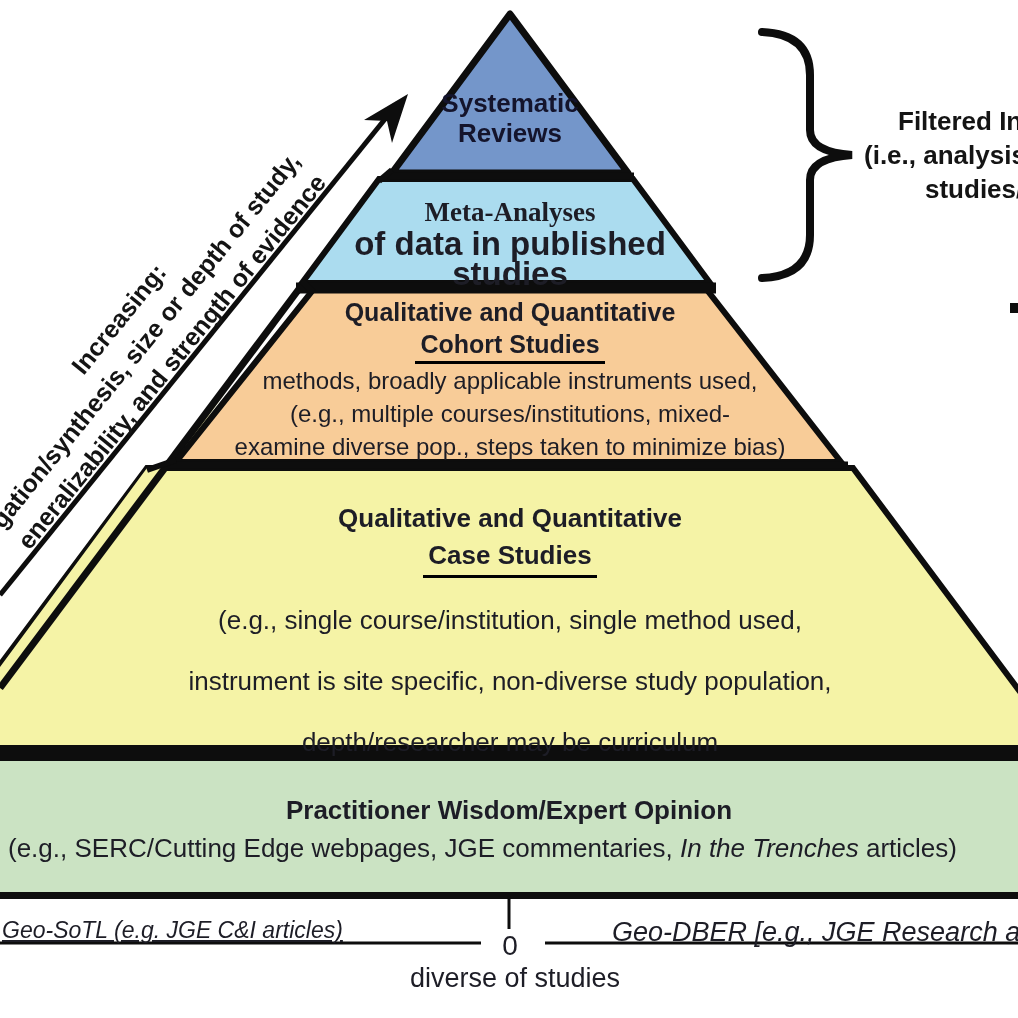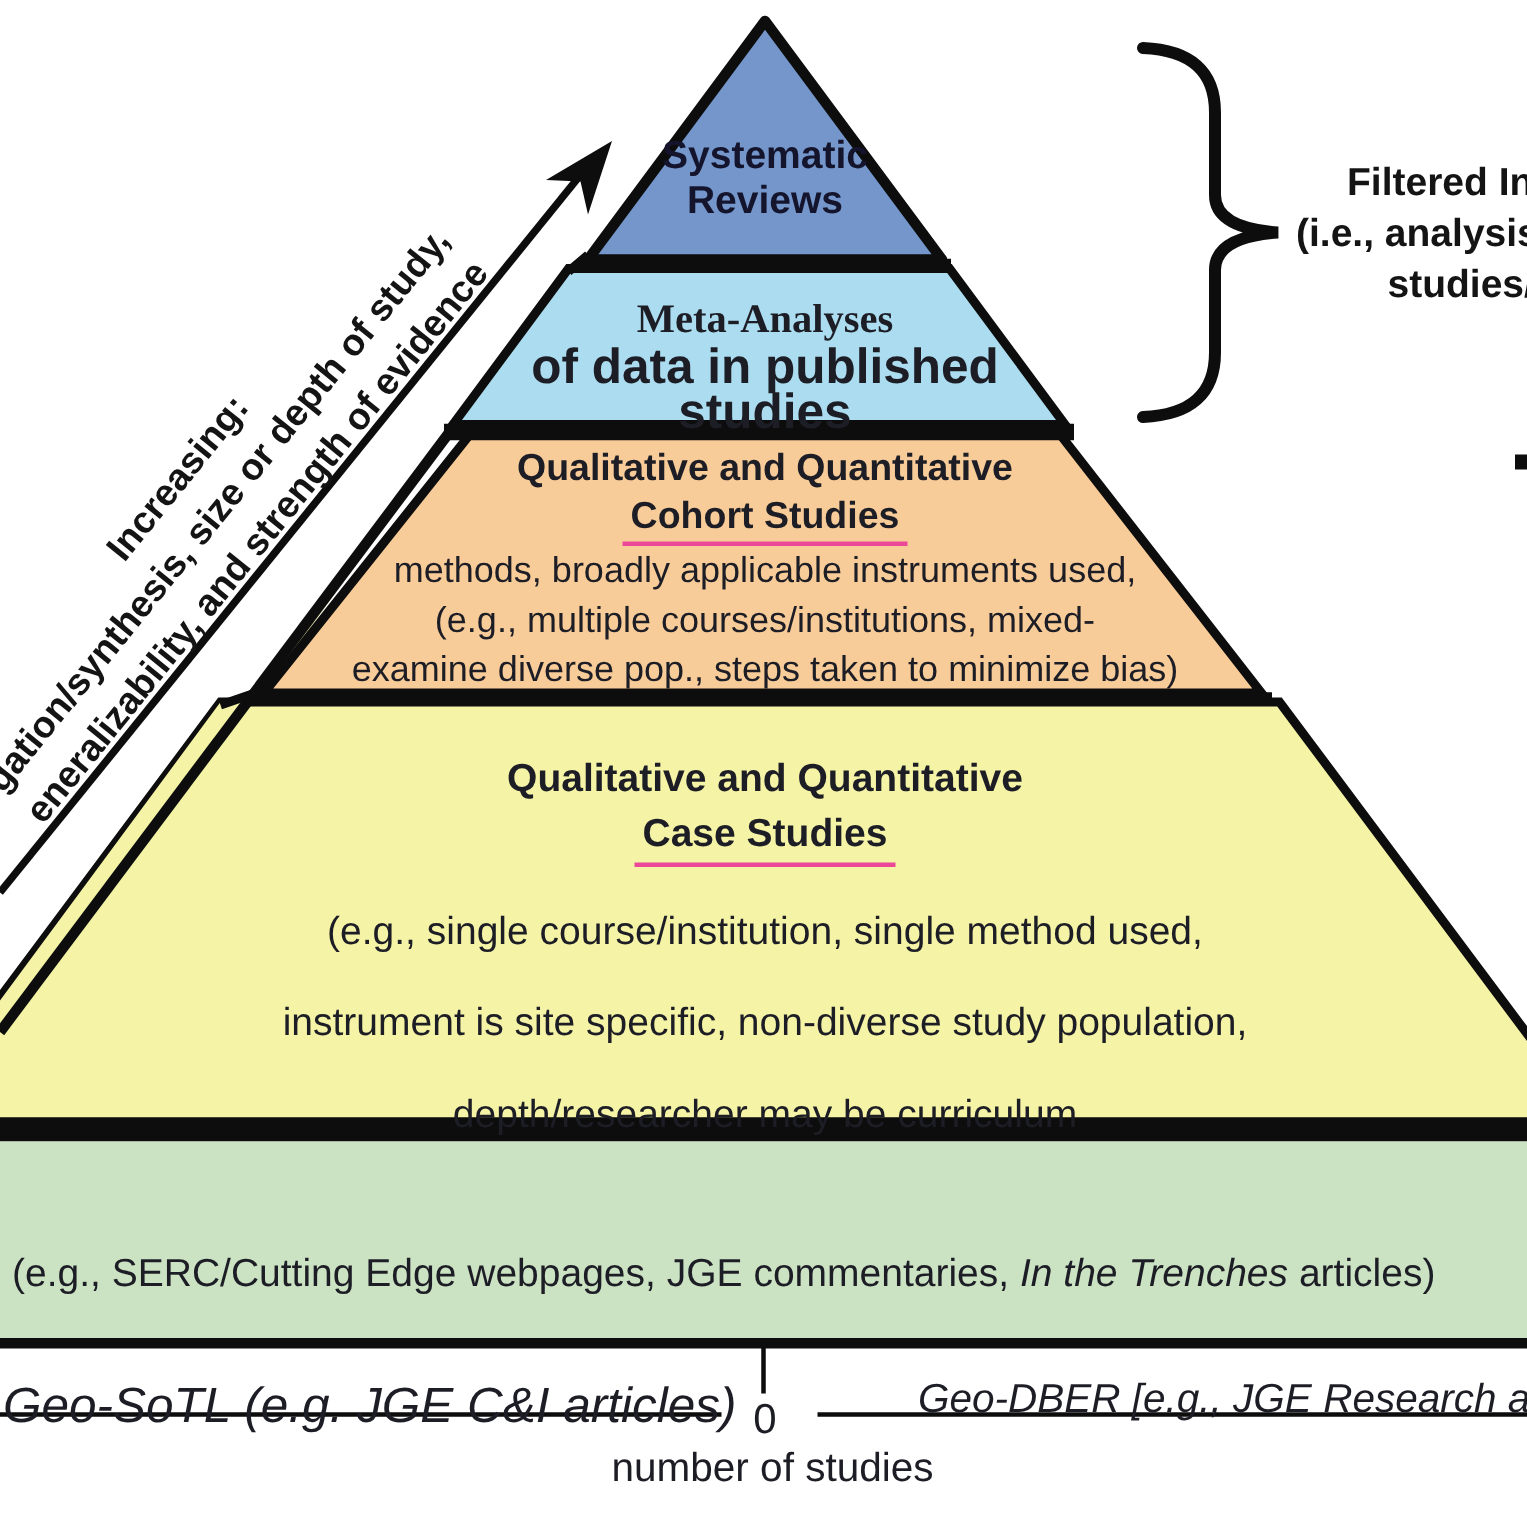--- a/index.html
+++ b/index.html
@@ -14,37 +14,37 @@
   .sys{left:400px;top:88px;width:220px;font-size:26px;font-weight:bold;line-height:30px;color:#14142c;}
   .meta{left:310px;top:196px;width:400px;}
   .meta .t1{font-size:27px;font-weight:bold;line-height:33px;font-family:Liberation Serif, serif;}
   .meta .t2{font-size:33px;line-height:30px;font-weight:bold;}
   .cohort{left:160px;top:296px;width:700px;}
   .cohort .h{font-size:25px;font-weight:bold;line-height:32px;}
   .cohort .b{font-size:24px;line-height:33px;white-space:nowrap;}
   .case{left:110px;top:500px;width:800px;}
   .case .h{font-size:26px;font-weight:bold;line-height:37px;}
   .case .b{font-size:26px;line-height:38px;white-space:nowrap;margin-top:23px;}
-  .ul{border-bottom:3px solid #ec4899;padding:0 5px 1px 5px;display:inline-block;}
+  .ul{border-bottom:3px solid #000000;padding:0 5px 1px 5px;display:inline-block;}
   .prac1{left:0;top:793px;width:1018px;font-size:26px;font-weight:bold;line-height:34px;}
   .prac2{left:8px;top:831px;font-size:26px;line-height:34px;white-space:nowrap;}
   .prac2 .it{font-style:italic;}
   
   .rot{
     left:-305px;top:289px;width:900px;text-align:center;
     font-size:25px;font-weight:bold;line-height:34px;white-space:nowrap;color:#141414;
     transform:rotate(-51deg);transform-origin:center center;
   }
   
   .filt{font-size:26px;font-weight:bold;line-height:30px;white-space:nowrap;color:#141414;}
   .f1{left:898px;top:106px;}
   .f2{left:864px;top:140px;}
   .f3{left:925px;top:174px;}
   
-  .axl{left:2px;top:916px;font-size:33px;font-style:italic;white-space:nowrap;}
+  .axl{left:2px;top:916px;font-size:23px;font-style:italic;white-space:nowrap;text-decoration:underline;}
   .axr{left:612px;top:916px;font-size:27px;font-style:italic;white-space:nowrap;}
   .zero{left:494px;top:928px;width:32px;text-align:center;font-size:28px;}
   .xlab{left:360px;top:962px;width:310px;text-align:center;font-size:27px;}
 </style>
 </head>
 <body>
 
 <div class="canvas">
 
   <svg width="1018" height="1018" viewBox="0 0 1018 1018">
@@ -110,24 +110,25 @@
   </div>
 
   <div class="txt case ctr">
     <div class="h">Qualitative and Quantitative</div>
     <div class="h"><span class="ul">Case Studies</span></div>
     <div class="b">(e.g., single course/institution, single method used,</div>
     <div class="b">instrument is site specific, non-diverse study population,</div>
     <div class="b">depth/researcher may be curriculum</div>
   </div>
 
+  <div class="txt prac1 ctr">Practitioner Wisdom/Expert Opinion</div>
   <div class="txt prac2"><span>(e.g., SERC/Cutting Edge webpages, JGE commentaries, </span><span class="it">In the Trenches</span><span> articles)</span></div>
 
   <div class="txt filt f1">Filtered Inf</div>
   <div class="txt filt f2">(i.e., analysis</div>
   <div class="txt filt f3">studies/sy</div>
 
   <div class="txt axl">Geo-SoTL (e.g. JGE C&amp;I articles)</div>
   <div class="txt zero">0</div>
   <div class="txt axr">Geo-DBER [e.g., JGE Research a</div>
-  <div class="txt xlab">number of studies</div>
+  <div class="txt xlab">diverse of studies</div>
 
 </div>
 
 </body></html>

